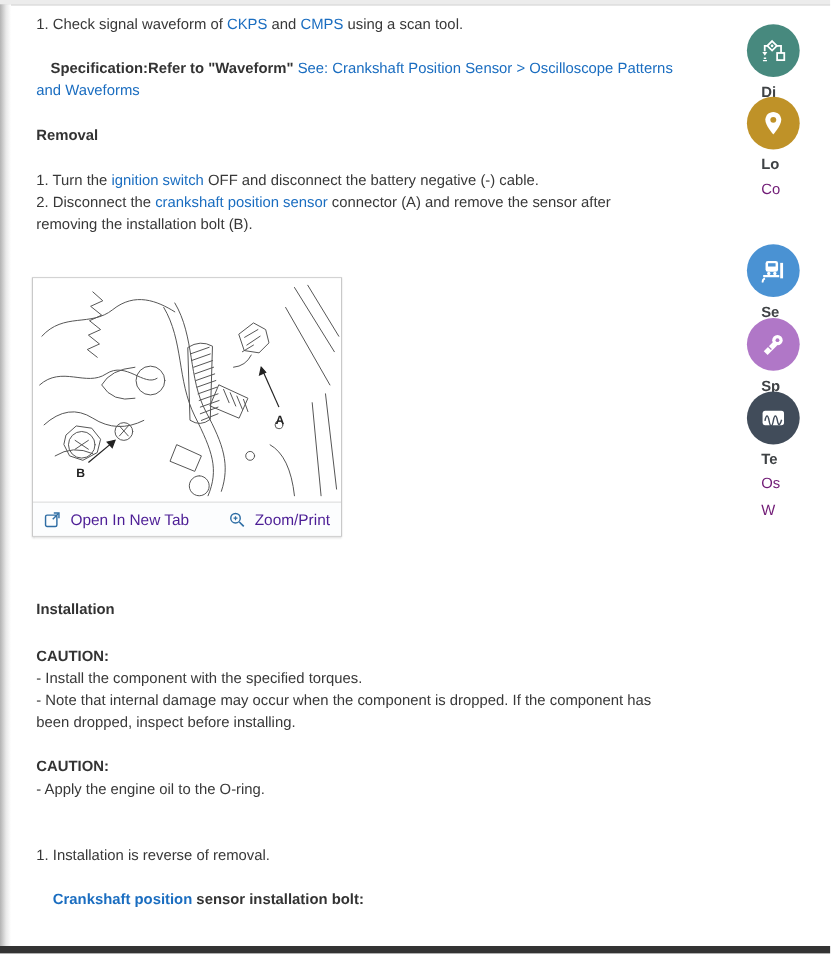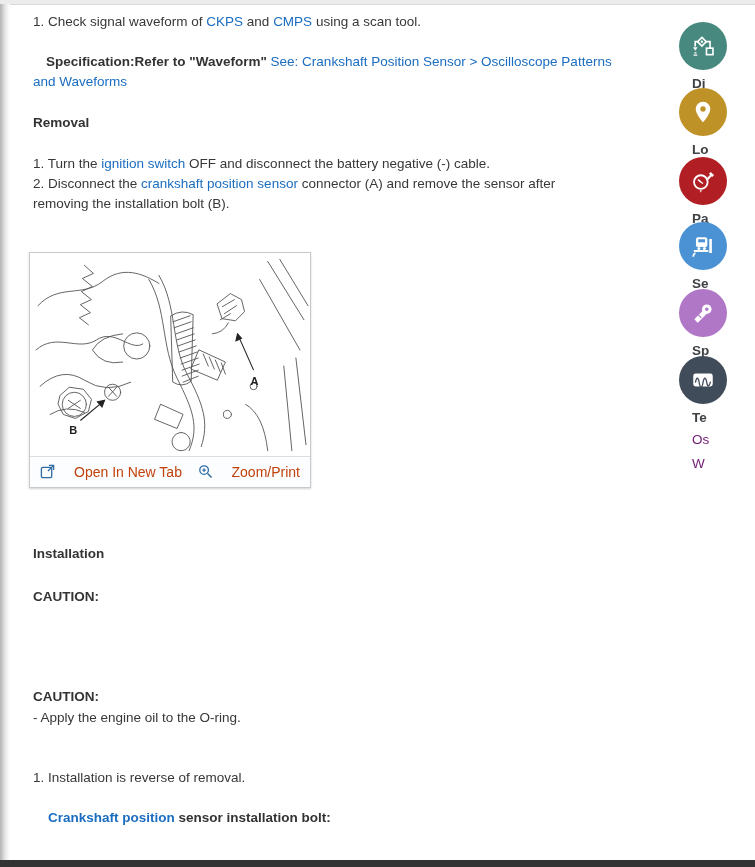--- a/index.html
+++ b/index.html
@@ -27,21 +27,21 @@
   #p-reverse{left:33px;top:768px;}
   #p-torque{left:48px;top:807px;width:560px;line-height:21px;font-weight:bold;color:#333;}
 
   
   .figure{position:absolute;left:29px;top:252px;width:280px;border:1px solid #c9c9c9;
           background:#fff;box-shadow:0 1px 2px rgba(0,0,0,.18);}
   .fig-img{height:203px;background:#fff;cursor:pointer;}
   .fig-img svg{display:block;width:100%;height:100%;}
   .fig-bar{height:30px;border-top:1px solid #ddd;background:#fcfdfe;display:flex;
            align-items:center;justify-content:space-between;padding:0 10px;}
-  .fig-link{display:inline-flex;align-items:flex-start;gap:19px;color:#c2410c;font-size:14px;cursor:pointer;}
+  .fig-link{display:inline-flex;align-items:center;gap:9px;color:#4c1d95;font-size:14px;cursor:pointer;}
   .fig-link svg{display:block;}
 
   
   .side-row{position:absolute;left:679px;display:flex;flex-direction:column;}
   .circle{width:48px;height:48px;border-radius:50%;display:flex;align-items:center;
           justify-content:center;cursor:pointer;flex:0 0 48px;}
   .circle svg{display:block;}
   .c0{background:#47897e;color:#47897e;}
   .c1{background:#bf9228;color:#bf9228;}
   .c2{background:#b11f24;color:#b11f24;}
@@ -136,20 +136,22 @@
         </svg>
         <span>Zoom/Print</span>
       </span>
     </div>
   </div>
 
   <div class="blk bold" id="h-install">Installation</div>
 
   <div class="blk bold" id="c1-head">CAUTION:</div>
   <div class="blk" id="c1-items">
+    <div>- Install the component with the specified torques.</div>
+    <div>- Note that internal damage may occur when the component is dropped. If the component has been dropped, inspect before installing.</div>
   </div>
 
   <div class="blk bold" id="c2-head">CAUTION:</div>
   <div class="blk" id="c2-items">
     <div>- Apply the engine oil to the O-ring.</div>
   </div>
 
   <div class="blk" id="p-reverse">1. Installation is reverse of removal.</div>
 
   <div class="blk" id="p-torque">
@@ -180,36 +182,20 @@
         <path d="M12 2.5 c-3.7 0 -6.7 3 -6.7 6.7 c0 5 6.7 12.3 6.7 12.3 s6.7 -7.3 6.7 -12.3 c0 -3.7 -3 -6.7 -6.7 -6.7 z" fill="#fff"></path>
         <circle cx="12" cy="9.2" r="2.5" fill="currentColor"></circle>
       </svg>
     </div>
     <div class="side-text">
       <div class="side-title">Lo</div>
       <a class="side-link">Co</a>
     </div>
   </div>
 
-  <div class="side-row" id="row-2">
-    <div class="circle c2">
-      <svg width="26" height="26" viewBox="0 0 24 24">
-        <circle cx="10" cy="13" r="6.3" fill="none" stroke="#fff" stroke-width="1.7"></circle>
-        <path d="M10 13 L7.4 10.6" stroke="#fff" stroke-width="1.5"></path>
-        <path d="M10 13 l2 1.3" stroke="#fff" stroke-width="1.2"></path>
-        <path d="M9 20.6 l1 2.2 1 -2.2 z" fill="#fff"></path>
-        <path d="M15.3 11 l5 -5" stroke="#fff" stroke-width="2"></path>
-        <path d="M19.2 3.6 l3 3 -1.7 1.7 -3 -3 z" fill="#fff"></path>
-      </svg>
-    </div>
-    <div class="side-text">
-      <div class="side-title">Pa</div>
-      <a class="side-link">Cr</a>
-    </div>
-  </div>
 
   <div class="side-row" id="row-3">
     <div class="circle c3">
       <svg width="26" height="26" viewBox="0 0 24 24">
         <rect x="5.5" y="4" width="10.5" height="9" rx="2" fill="#fff"></rect>
         <rect x="7.6" y="5.8" width="6.3" height="2.8" fill="currentColor"></rect>
         <circle cx="8.2" cy="14.4" r="1.4" fill="#fff"></circle>
         <circle cx="13.3" cy="14.4" r="1.4" fill="#fff"></circle>
         <path d="M3.5 16.6 h13.5" stroke="#fff" stroke-width="1.8"></path>
         <rect x="17.8" y="5.5" width="2.4" height="13" fill="#fff"></rect>

